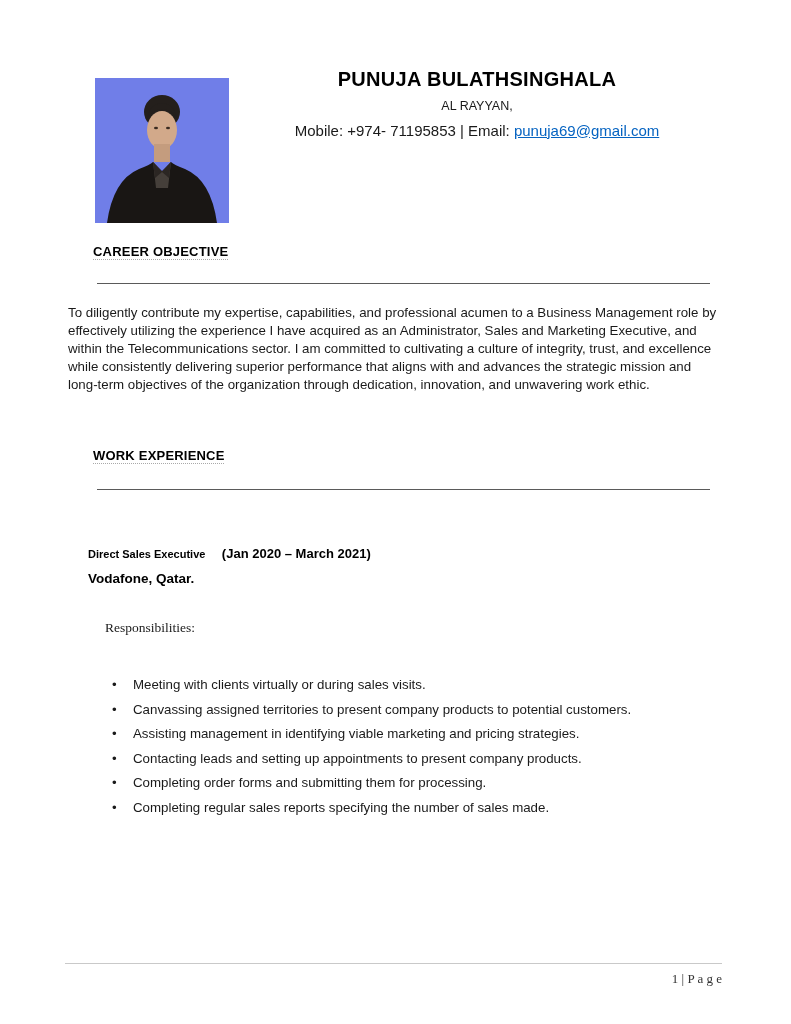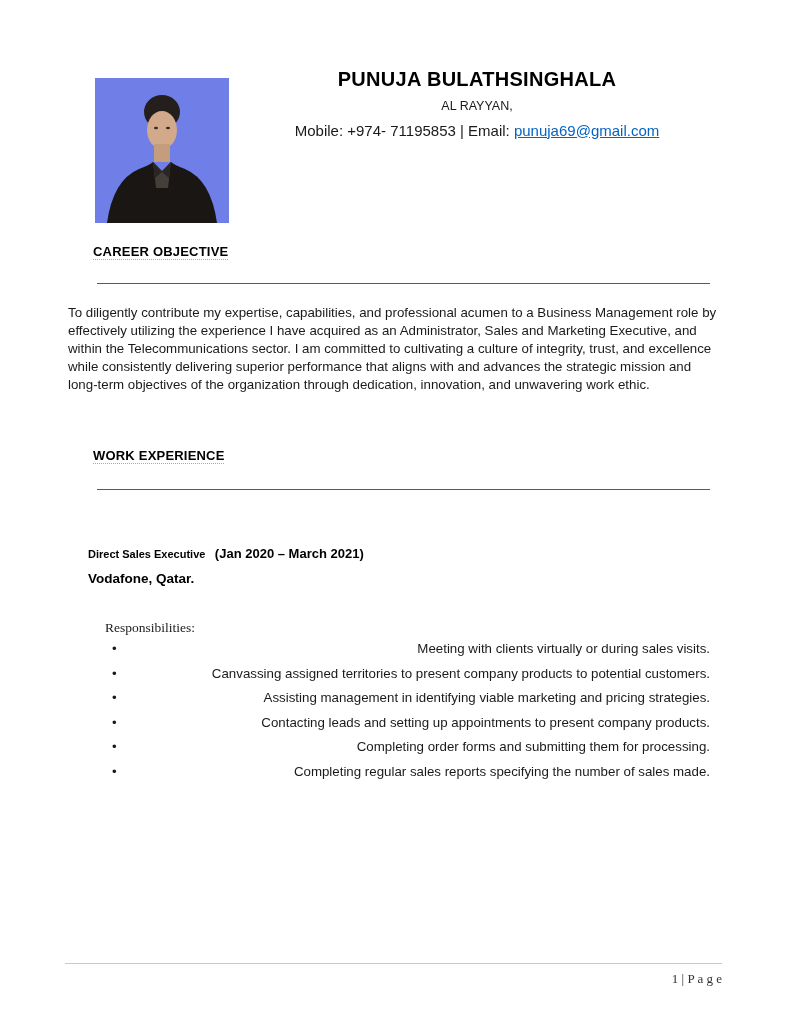--- a/index.html
+++ b/index.html
@@ -95,45 +95,44 @@
   .job-title {
     font-size: 11px;
     font-weight: 700;
     color: #000000;
     margin-top: 33px;
   }
   .job-dates {
     font-size: 13px;
     font-weight: 700;
     color: #000000;
-    margin-left: 5px;
+    margin-left: 12px;
   }
   .company {
     position: absolute;
     left: 88px; top: 571px;
     font-size: 13.5px;
     font-weight: 700;
     color: #000000;
   }
   .resp-label {
     position: absolute;
     left: 105px; top: 620px;
     font-size: 13.5px;
     color: #1a1a1a;
     font-family: Liberation Serif, serif;
   }
 
   .bullets {
     position: absolute;
-    left: 110px; top: 640px;
+    left: 110px; top: 676px;
     width: 600px;
     margin: 0;
     padding: 0;
     list-style: none;
-    text-align: right;
   }
   .bullets li {
     position: relative;
     padding-left: 23px;
     font-size: 13.3px;
     line-height: 18px;
     margin-bottom: 6.6px;
     color: #1a1a1a;
   }
   .bullets li::before {

